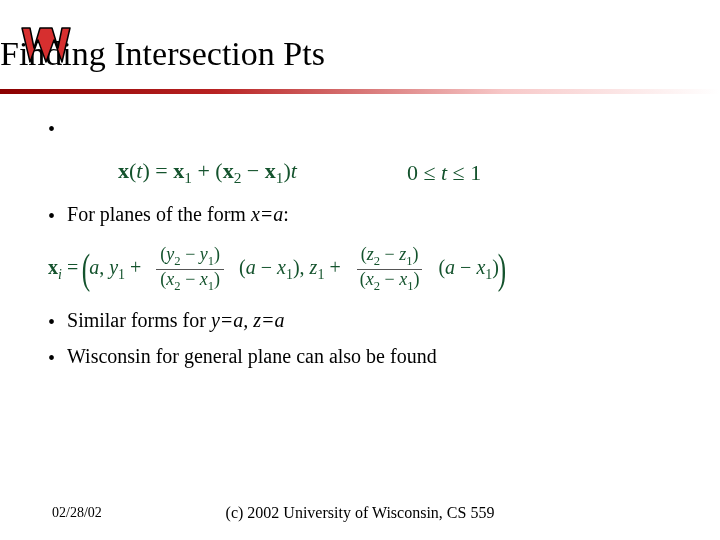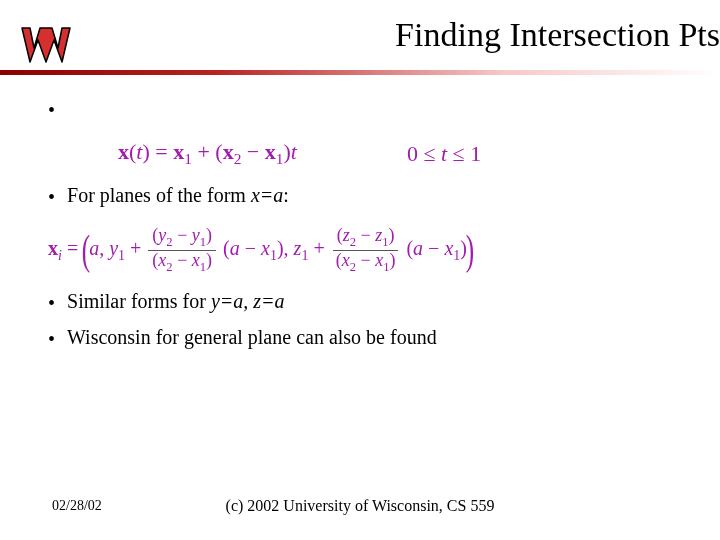--- a/index.html
+++ b/index.html
@@ -17,25 +17,25 @@
     position: relative;
   }
   .logo {
     position: absolute;
     top: 22px;
     left: 18px;
     width: 56px;
     height: 48px;
   }
   .title {
-    text-align: right;
+    text-align: left;
     font-size: 34px;
     font-weight: normal;
     color: #000;
-    padding-top: 16px;
+    padding-top: 35px;
   }
   .divider {
     margin-top: 16px;
     height: 5px;
     width: 100%;
     background: linear-gradient(to right, #8b0000 0%, #b82222 30%, #f7c8c8 70%, #fff 100%);
   }
   .content {
     padding: 20px 48px 0 48px;
   }
@@ -46,54 +46,54 @@
     line-height: 1.3;
     margin-bottom: 8px;
   }
   .bullet .dot {
     margin-right: 12px;
     margin-top: 2px;
   }
   .eq-row {
     padding: 8px 0 14px 0;
     font-size: 22px;
-    color: #a21caf;
+    color: #14532d;
     display: flex;
     align-items: center;
   }
   .eq-row.center {
     padding-left: 70px;
     gap: 110px;
   }
   .eq-row.long {
     padding-left: 0px;
     font-size: 20px;
   }
   .footer {
     position: absolute;
-    bottom: 26px;
+    bottom: 19px;
     left: 0;
     width: 100%;
     display: flex;
     align-items: center;
     font-size: 14px;
   }
   .footer .date { padding-left: 52px; }
   .footer .copy { position: absolute; left: 50%; transform: translateX(-50%); font-size: 16px; }
   sub { font-size: 0.7em; }
   .bold { font-weight: bold; }
   .mathvar { font-style: italic; }
   .frac {
     display: inline-flex;
     flex-direction: column;
     align-items: center;
     vertical-align: middle;
     font-size: 18px;
     line-height: 1.1;
-    margin: 0 2px;
+    margin: 0 10px;
   }
   .frac .num { border-bottom: 1px solid #555; padding: 0 4px; }
   .frac .den { padding: 0 4px; text-align: center; }
   .bigparen {
     font-size: 42px;
     font-weight: normal;
     vertical-align: middle;
     display: inline-block;
     transform: scaleX(0.6);
     margin: 0 -4px;

